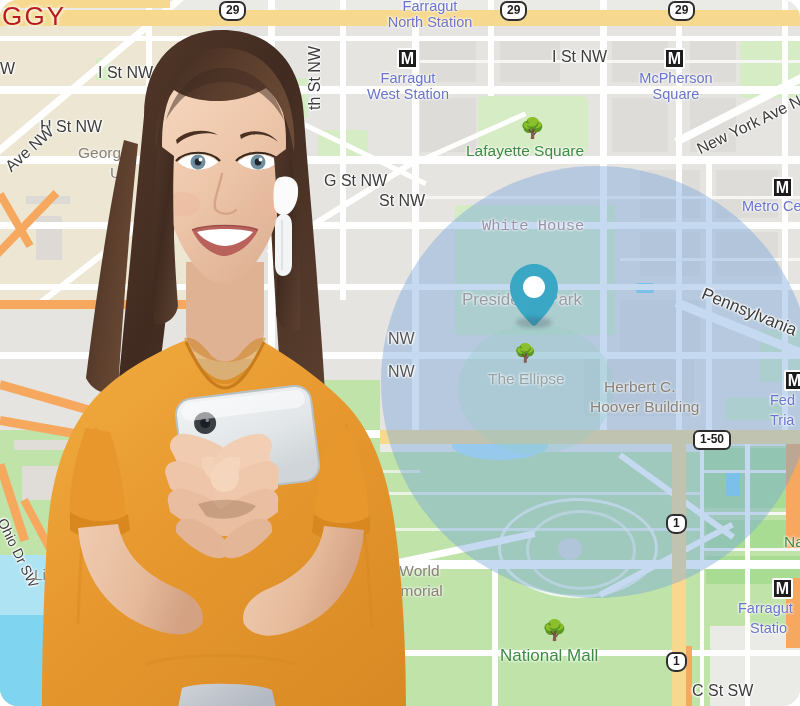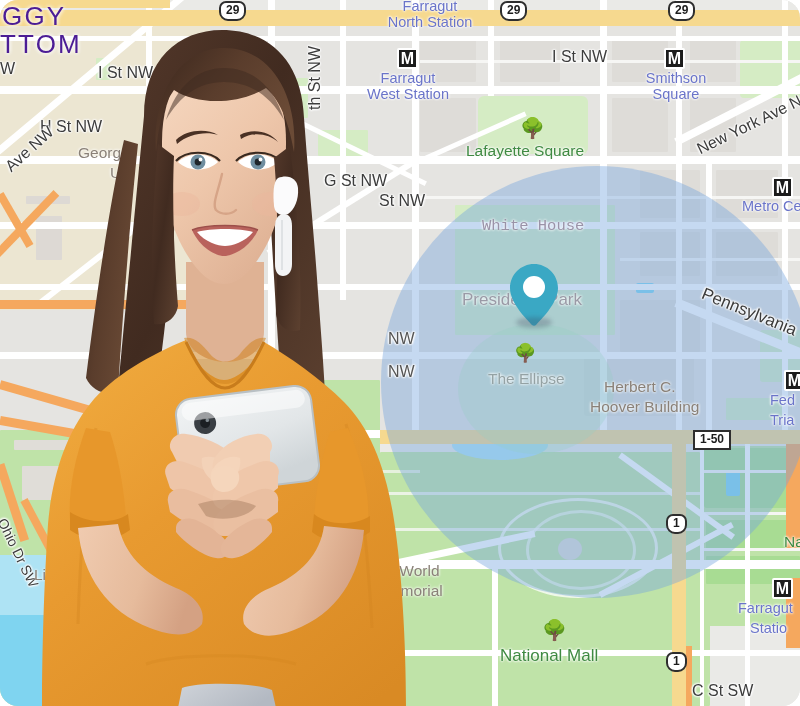--- a/index.html
+++ b/index.html
@@ -53,21 +53,21 @@
     pointer-events: none;
     line-height: 1.12;
   }
   .lbl-street {
     color: #3c3c3c;
     font-size: 16px;
     font-weight: 400;
     text-shadow: 0 0 3px #fff, 0 0 3px #fff, 0 0 2px #fff, 1px 0 2px #fff, -1px 0 2px #fff;
   }
   .lbl-neigh {
-    color: #4c1d95;
+    color: #b91c1c;
     font-size: 26px;
     font-weight: 400;
     letter-spacing: 2.2px;
     text-shadow: 0 0 4px #fff, 0 0 4px #fff;
   }
   .lbl-transit {
     color: #6a74c9;
     font-size: 14.5px;
     font-weight: 400;
     text-align: center;
@@ -108,21 +108,21 @@
     border: 2px solid #2e2e2e;
     border-radius: 7px 7px 9px 9px;
     color: #1c1c1c;
     font-size: 12px;
     font-weight: 700;
     text-align: center;
     font-family: "Liberation Sans", sans-serif;
     padding: 1px 5px 2px 5px;
     line-height: 13px;
   }
-  .shield-wide { border-radius: 0; }
+  .shield-wide { border-radius: 6px; }
 
   
   .tree { position: absolute; color: #2f7d32; font-size: 20px; line-height: 1; }
   .tree-gray { color: #9a9a95; }
 
   
   #radius-circle {
     position: absolute;
     left: 381px; top: 166px;
     width: 432px; height: 432px;
@@ -277,21 +277,20 @@
 
     <div class="road hwy-yellow" style="left:0;top:10px;width:800px;height:16px;"></div>
     <div class="road hwy-yellow" style="left:0;top:0;width:170px;height:8px;"></div>
     <div class="road hwy-yellow" style="left:380px;top:430px;width:420px;height:14px;"></div>
     <div class="road hwy-yellow" style="left:672px;top:438px;width:14px;height:268px;"></div>
 
     <div id="radius-circle"></div>
     <div id="radius-inner"></div>
 
     <div class="lbl lbl-neigh" style="left:2px;top:2px;">GGY</div>
-    <div class="lbl lbl-neigh" style="left:0;top:30px;">TTOM</div>
 
     <div class="lbl lbl-street" style="left:98px;top:64px;">I St NW</div>
     <div class="lbl lbl-street" style="left:40px;top:118px;">H St NW</div>
     <div class="lbl lbl-street" style="left:324px;top:172px;">G St NW</div>
     <div class="lbl lbl-street" style="left:552px;top:48px;">I St NW</div>
     <div class="lbl lbl-street" style="left:692px;top:682px;">C St SW</div>
     <div class="lbl lbl-street" style="left:0;top:60px;">W</div>
     <div class="lbl lbl-street" style="left:388px;top:330px;color:#555;">NW</div>
     <div class="lbl lbl-street" style="left:388px;top:363px;color:#555;">NW</div>
     <div class="lbl lbl-street" style="left:379px;top:192px;">St NW</div>
@@ -309,21 +308,21 @@
     </div>
 
     <div class="mbadge" style="left:397px;top:48px;">M</div>
     <div class="lbl lbl-transit" style="left:350px;top:70px;width:116px;">
       <div>Farragut</div>
       <div>West Station</div>
     </div>
 
     <div class="mbadge" style="left:664px;top:48px;">M</div>
     <div class="lbl lbl-transit" style="left:618px;top:70px;width:116px;">
-      <div>Smithson</div>
+      <div>McPherson</div>
       <div>Square</div>
     </div>
 
     <div class="mbadge" style="left:772px;top:177px;">M</div>
     <div class="lbl lbl-transit" style="left:742px;top:198px;text-align:left;">Metro Ce</div>
 
     <div class="mbadge" style="left:784px;top:370px;">M</div>
     <div class="lbl lbl-transit" style="left:770px;top:392px;text-align:left;">Fed</div>
     <div class="lbl lbl-transit" style="left:770px;top:412px;text-align:left;">Tria</div>
 

